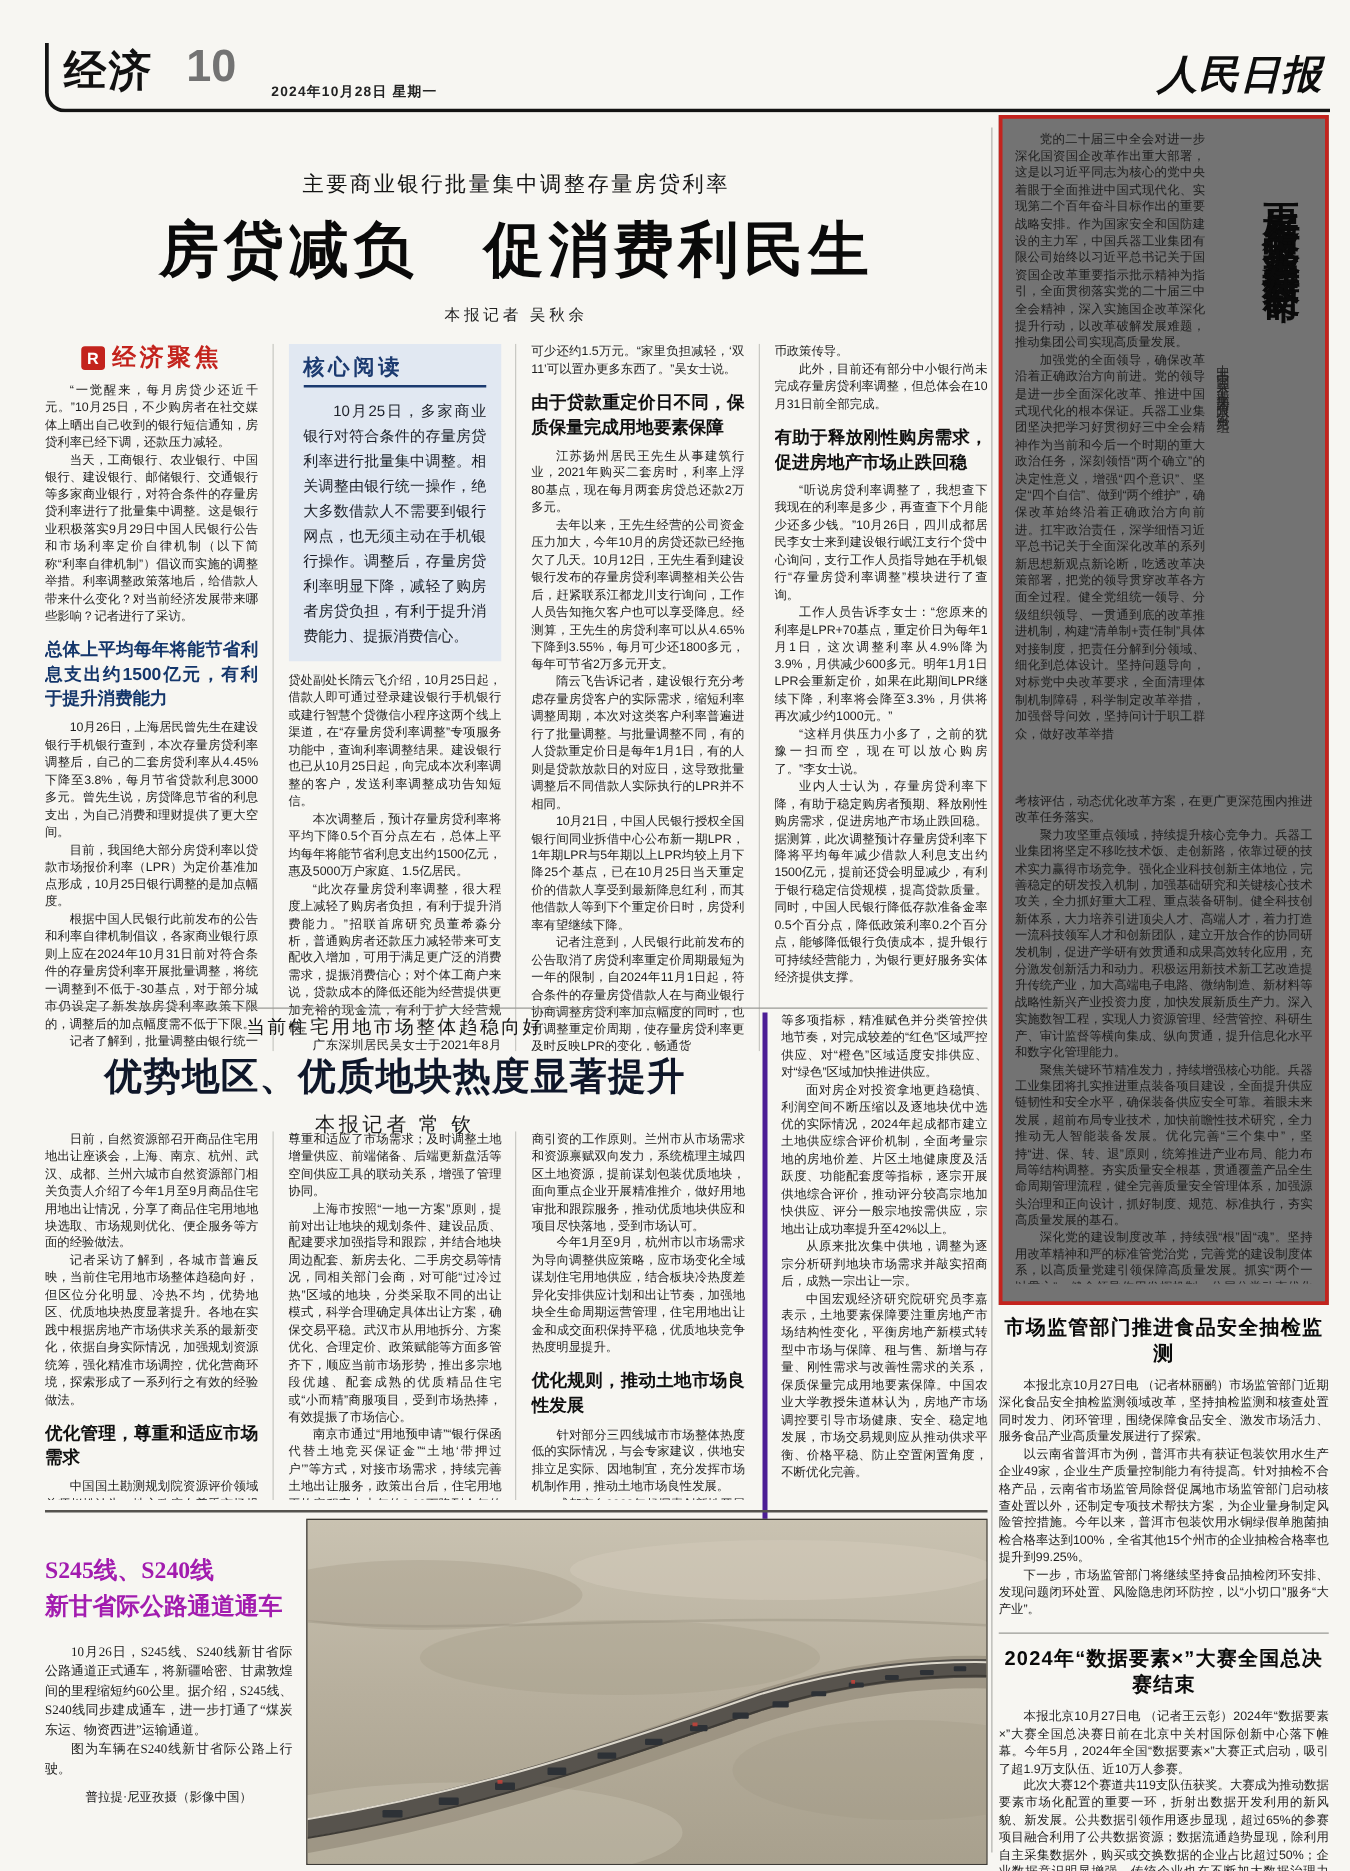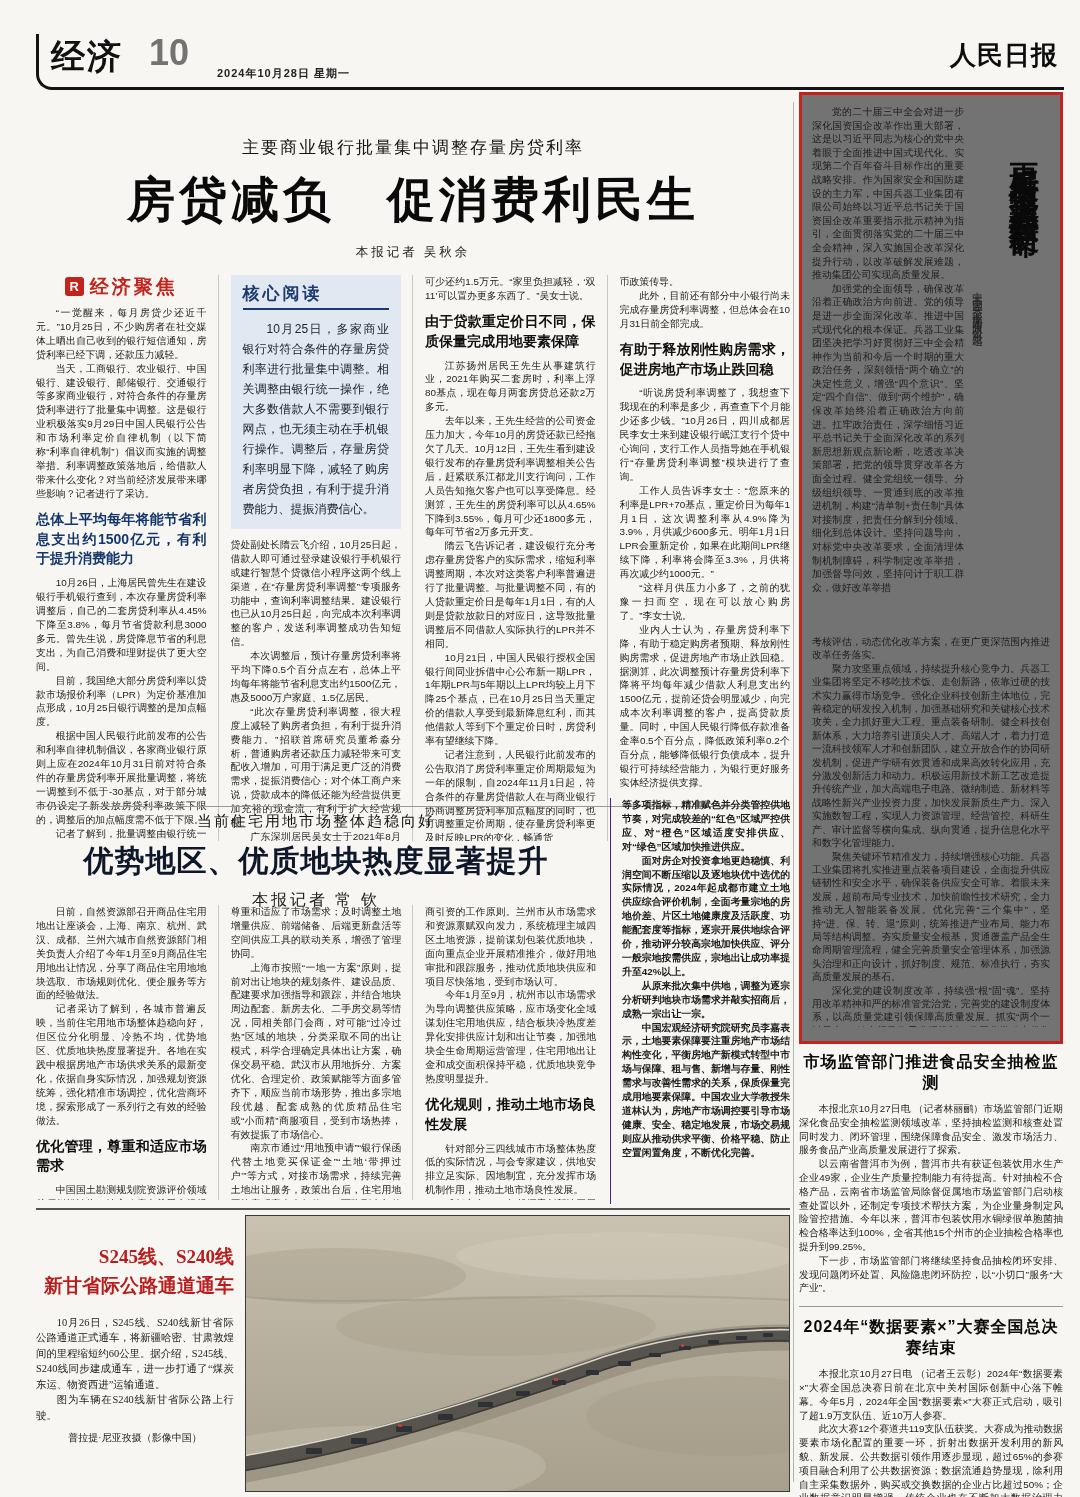--- a/index.html
+++ b/index.html
@@ -5,21 +5,21 @@
   html,body{margin:0;padding:0;background:#e9e7e2;}
   *{box-sizing:border-box;}
   #page{position:relative;width:1080px;height:1497px;background:#f7f6f2;overflow:hidden;
         font-family:"Liberation Sans",sans-serif;color:#1c1c1c;}
   
   .hdr{position:absolute;left:36px;top:34px;right:16px;height:56px;
        border-left:3px solid #141414;border-bottom:3px solid #141414;border-bottom-left-radius:16px;}
   .hdr-sec{position:absolute;left:12px;top:0px;font-size:34px;font-weight:bold;letter-spacing:2px;color:#111;}
   .hdr-page{position:absolute;left:110px;top:-2px;font-size:36px;font-weight:bold;color:#737373;}
   .hdr-date{position:absolute;left:178px;bottom:6px;font-size:11px;font-weight:bold;color:#222;letter-spacing:1px;}
-  .hdr-mast{position:absolute;right:6px;top:4px;font-size:26px;font-weight:bold;
+  .hdr-mast{position:absolute;right:6px;top:4px;font-size:32px;font-weight:bold;font-style:italic;
             font-family:"Liberation Serif",serif;color:#0d0d0d;letter-spacing:1px;}
   
   .bp{text-indent:2em;text-align:justify;margin:0;}
   .bp.np{text-indent:0;}
   .sub{font-weight:bold;font-size:14px;line-height:1.42;margin:9px 0 7px;color:#101010;text-align:justify;}
   .sub.navy{color:#14366b;}
   .colbody{font-size:9.9px;line-height:13.9px;color:#1d1d1d;overflow:hidden;}
   
   .top-art{position:absolute;left:36px;top:100px;width:754px;margin-top:36px;}
   .kicker{text-align:center;font-size:17px;color:#141414;letter-spacing:2px;}
@@ -42,26 +42,26 @@
   .vrule{position:absolute;background:#b3b3ae;width:1px;}
   
   .mid-art{position:absolute;left:36px;top:792px;width:754px;height:414px;}
   .mid-head{position:absolute;left:0;top:20px;width:560px;text-align:center;}
   .mid-kicker{font-size:15px;color:#141414;letter-spacing:2px;}
   .mid-title{font-size:30px;font-weight:bold;font-family:"Liberation Serif",serif;color:#0f172a;
              letter-spacing:1px;margin-top:10px;}
   .mid-byline{font-size:16px;margin-top:8px;letter-spacing:3px;font-family:"Liberation Serif",serif;}
   .mid-cols{position:absolute;left:0;top:113px;width:560px;height:295px;display:flex;gap:12px;overflow:hidden;}
   .mid-col{flex:1 1 0;overflow:hidden;border-right:1px solid #c9c9c4;padding-right:11px;}
-  .mid-col4{position:absolute;right:0;top:6px;width:180px;height:406px;overflow:hidden;
-            border-left:1px solid #4c1d95;padding-left:11px;font-weight:bold;}
+  .mid-col4{position:absolute;right:0;top:18px;width:180px;height:406px;overflow:hidden;
+            border-left:4px solid #4c1d95;padding-left:11px;}
   
   .road-art{position:absolute;left:36px;top:1242px;width:198px;}
-  .road-title{font-size:19px;font-weight:bold;text-align:right;font-family:"Liberation Serif",serif;
-              color:#b91c1c;line-height:1.55;}
+  .road-title{font-size:19px;font-weight:bold;text-align:left;font-family:"Liberation Serif",serif;
+              color:#a21caf;line-height:1.55;}
   .road-body{margin-top:14px;font-size:10.4px;line-height:15.5px;font-family:"Liberation Serif",serif;}
   .road-credit{margin-top:8px;font-size:10px;text-align:center;font-family:"Liberation Serif",serif;}
   
   .photo{position:absolute;left:245px;top:1215px;width:545px;height:277px;border:1px solid #3c3a36;
          overflow:hidden;background:#b9b1a0;}
   
   .red-art{position:absolute;left:799px;top:92px;width:264px;height:952px;border:3px solid #c3231d;
            background:#737373;padding:10px 10px 8px;}
   .rb-top{position:relative;height:522px;}
   .rb-narrow{width:152px;height:100%;overflow:hidden;font-size:9.9px;line-height:13.6px;}
@@ -133,21 +133,21 @@
           </div>
       </div>
       <div class="col colbody">
         <div>
             <div class="bp np">币政策传导。</div>
             <div class="bp">此外，目前还有部分中小银行尚未完成存量房贷利率调整，但总体会在10月31日前全部完成。</div>
             <div class="sub">有助于释放刚性购房需求，促进房地产市场止跌回稳</div>
             <div class="bp">“听说房贷利率调整了，我想查下我现在的利率是多少，再查查下个月能少还多少钱。”10月26日，四川成都居民李女士来到建设银行岷江支行个贷中心询问，支行工作人员指导她在手机银行“存量房贷利率调整”模块进行了查询。</div>
             <div class="bp">工作人员告诉李女士：“您原来的利率是LPR+70基点，重定价日为每年1月1日，这次调整利率从4.9%降为3.9%，月供减少600多元。明年1月1日LPR会重新定价，如果在此期间LPR继续下降，利率将会降至3.3%，月供将再次减少约1000元。”</div>
             <div class="bp">“这样月供压力小多了，之前的犹豫一扫而空，现在可以放心购房了。”李女士说。</div>
-            <div class="bp">业内人士认为，存量房贷利率下降，有助于稳定购房者预期、释放刚性购房需求，促进房地产市场止跌回稳。据测算，此次调整预计存量房贷利率下降将平均每年减少借款人利息支出约1500亿元，提前还贷会明显减少，向完成本次利率调整的客户，提高贷款质量。同时，中国人民银行降低存款准备金率0.5个百分点，降低政策利率0.2个百分点，能够降低银行负债成本，提升银行可持续经营能力，为银行更好服务实体经济提供支撑。</div>
+            <div class="bp">业内人士认为，存量房贷利率下降，有助于稳定购房者预期、释放刚性购房需求，促进房地产市场止跌回稳。据测算，此次调整预计存量房贷利率下降将平均每年减少借款人利息支出约1500亿元，提前还贷会明显减少，有利于银行稳定信贷规模，提高贷款质量。同时，中国人民银行降低存款准备金率0.5个百分点，降低政策利率0.2个百分点，能够降低银行负债成本，提升银行可持续经营能力，为银行更好服务实体经济提供支撑。</div>
           </div>
       </div>
     </div>
   </div>
 
   <div class="hrule" style="left:36px;top:806px;width:754px;"></div>
 
   <div class="mid-art">
     <div class="mid-head">
       <div class="mid-kicker">当前住宅用地市场整体趋稳向好</div>

